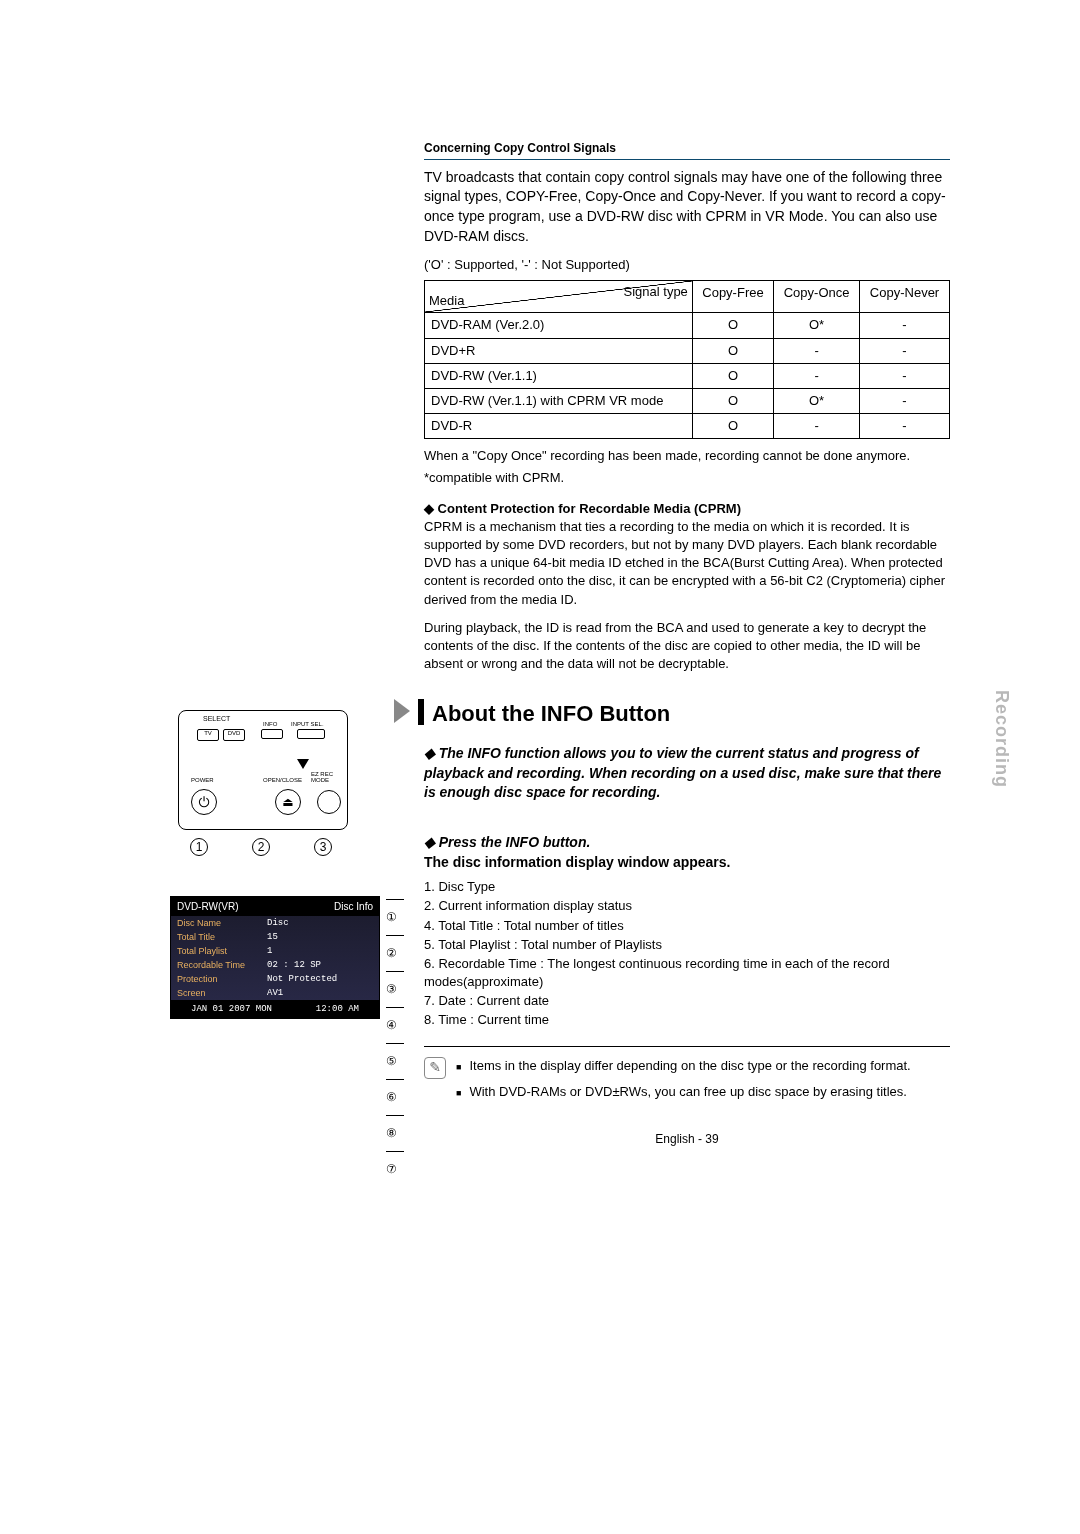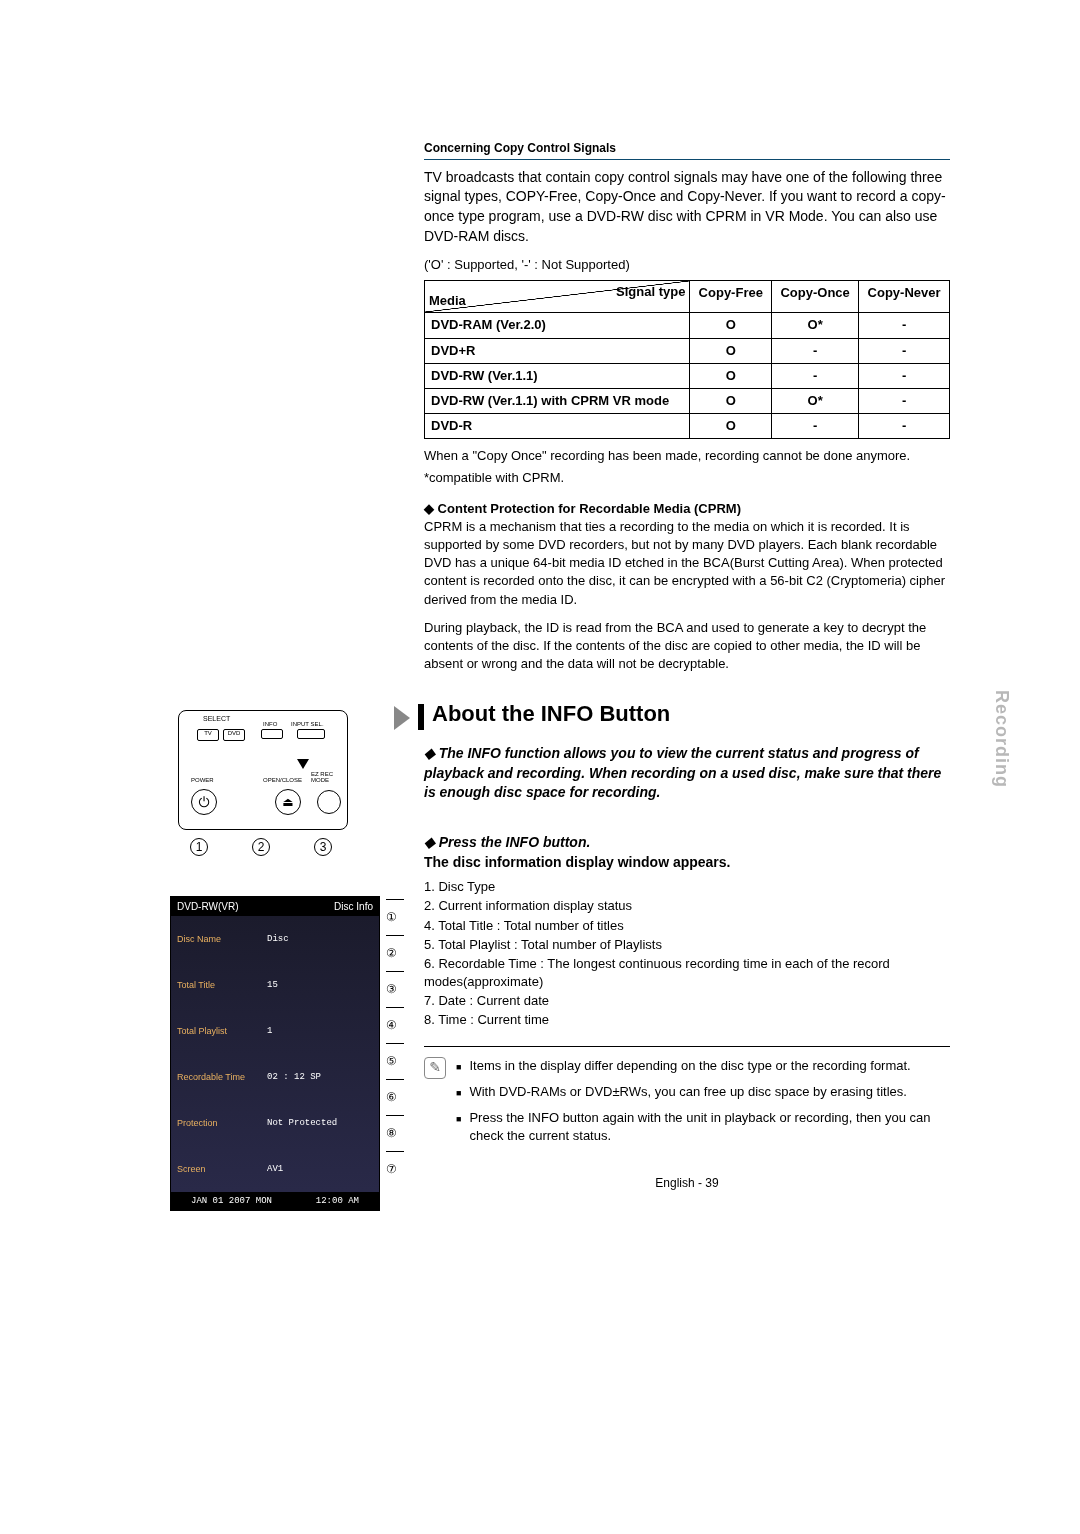--- a/index.html
+++ b/index.html
@@ -40,40 +40,39 @@
     border-collapse: collapse;
     width: 100%;
     font-size: 13px;
     margin-bottom: 8px;
   }
   table.copytable td, table.copytable th {
     border: 1px solid #000;
     padding: 3px 6px;
     text-align: left;
     vertical-align: top;
-    font-weight: bold;
   }
   table.copytable td.center { text-align: center; }
   .diagcell { position: relative; height: 32px; }
   .diagcell .media { position: absolute; bottom: 2px; left: 4px; }
   .diagcell .signal { position: absolute; top: 2px; right: 4px; }
   .diagcell::after {
     content: "";
     position: absolute; left: 0; right: 0; top: 0; bottom: 0;
     background: linear-gradient(to bottom right, transparent 49%, #000 49.5%, #000 50.5%, transparent 51%);
   }
 
   .footnote { font-size: 13px; margin-bottom: 4px; }
   .cprm-head { font-weight: bold; font-size: 13px; margin-top: 12px; }
   .cprm-head::before { content: "◆ "; }
   .cprm-body { font-size: 13px; margin-bottom: 10px; }
 
   .section-title {
     display: flex;
-    align-items: flex-end;
+    align-items: flex-start;
     margin: 26px 0 14px -30px;
   }
   .section-title .arrow {
     width: 0; height: 0;
     border-top: 12px solid transparent;
     border-bottom: 12px solid transparent;
     border-left: 16px solid #888;
     margin-right: 8px;
   }
   .section-title .bar {
@@ -171,21 +170,21 @@
     background: linear-gradient(#1a1a2a,#2a2a4a);
     border: 1px solid #000;
     color: #ddd;
     font-size: 9px;
   }
   .disc-panel .hdr {
     display:flex; justify-content:space-between;
     background:#000; color:#fff; padding:4px 6px; font-size:10px;
   }
   .disc-panel .row {
-    display:flex; padding:18px 6px;
+    display:flex; padding:2px 6px;
   }
   .disc-panel .row .k { width: 90px; color:#e8b060; }
   .disc-panel .row .v { color:#fff;font-family:Liberation Mono, monospace; }
   .disc-panel .ftr {
     display:flex; justify-content:space-between;
     background:#000; color:#fff; padding:4px 20px; font-size:9px;font-family:Liberation Mono, monospace;
   }
   .callouts {
     position:absolute; left: 216px; top: -6px;
     font-size: 12px;
@@ -356,21 +355,18 @@
 
     <div class="notes-row">
       <div class="note-icon">✎</div>
       <div class="notes-list">
         <div class="ni">
             <span>Items in the display differ depending on the disc type or the recording format.</span>
           </div>
         <div class="ni">
             <span>With DVD-RAMs or DVD±RWs, you can free up disc space by erasing titles.</span>
           </div>
-        <div class="ni">
-            <span>Press the INFO button again with the unit in playback or recording, then you can check the current status.</span>
-          </div>
       </div>
     </div>
 
     <div class="pageno">English - 39</div>
   </div>
 </div>
 
 </body></html>

